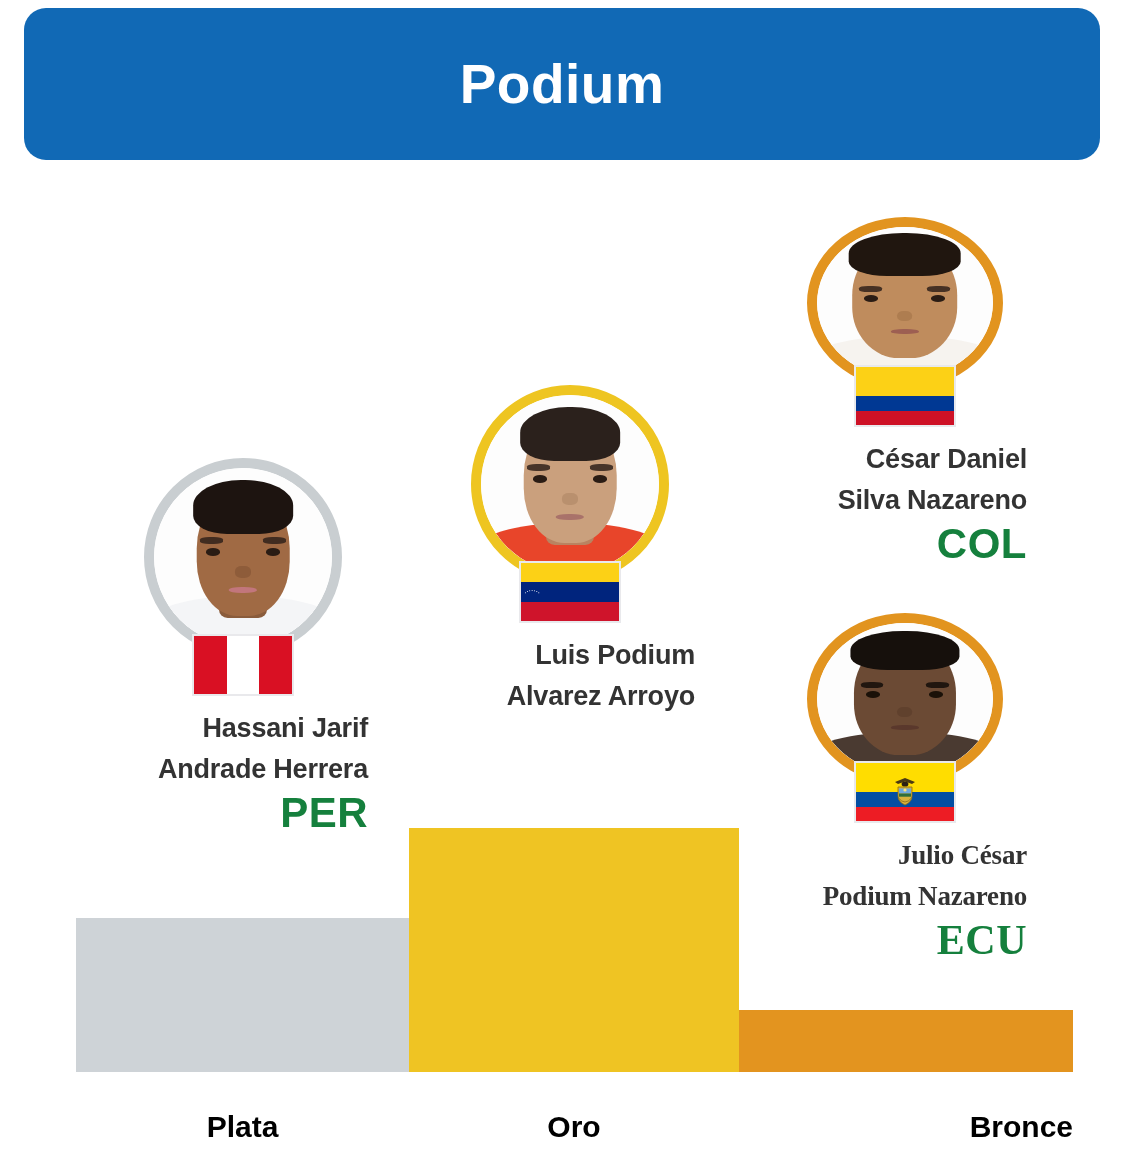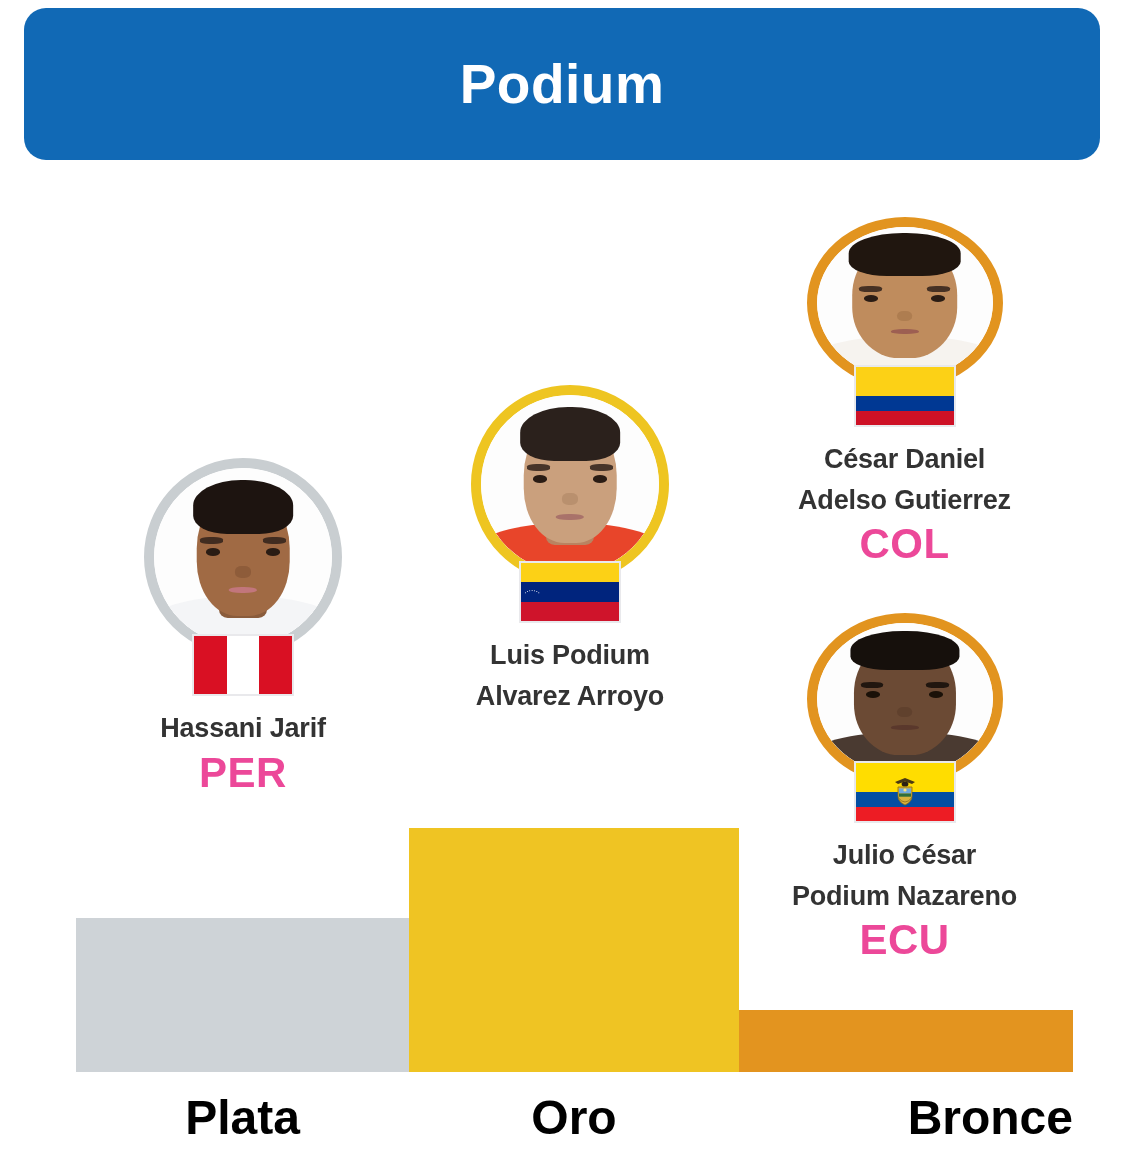--- a/index.html
+++ b/index.html
@@ -60,39 +60,39 @@
     width: 334px;
     height: 62px;
     background: #e3941f;
   }
 
   
   .place-label {
     position: absolute;
     bottom: 26px;
     text-align: center;
-    font-size: 48px;
+    font-size: 30px;
     font-weight: bold;
     color: #000000;
     line-height: 1;
     margin-top: 34px;
   }
   .place-silver { left: 76px;  width: 333px; }
   .place-gold   { left: 409px; width: 330px; }
   .place-bronze { left: 739px; width: 334px; text-align: right; }
 
   
   .athlete {
     position: absolute;
-    text-align: center;
+    text-align: right;
   }
   .athlete-silver { left: 118px; top: 458px; width: 250px; }
   .athlete-gold   { left: 445px; top: 385px; width: 250px; }
   .athlete-col    { left: 782px; top: 217px; width: 245px; }
-  .athlete-ecu    { left: 782px; top: 613px; width: 245px; }
+  .athlete-ecu    { left: 782px; top: 613px; width: 245px; font-family: Liberation Serif, serif; }
 
   .avatar-wrap {
     position: relative;
     margin: 0 auto;
   }
   .avatar-wrap.size-lg { width: 198px; height: 198px; }
   .avatar-wrap.size-md { width: 196px; height: 172px; }
 
   .avatar-ring {
     position: absolute;
@@ -217,21 +217,21 @@
     margin-top: 10px;
     font-size: 27px;
     font-weight: bold;
     color: #333333;
     line-height: 1.5;
     letter-spacing: -0.2px;
   }
   .ath-country {
     font-size: 42px;
     font-weight: bold;
-    color: #ec4899;
+    color: #15803d;
     line-height: 1.15;
     letter-spacing: 0.5px;
   }
 </style>
 </head>
 <body>
 
 <div id="app">
 
   <div class="header-bar">
@@ -265,20 +265,21 @@
 
       <div class="flag" style="bottom:-40px">
         <div class="flag-col" style="width:33.34%;background:#d91023"></div>
         <div class="flag-col" style="width:33.32%;background:#ffffff"></div>
         <div class="flag-col" style="width:33.34%;background:#d91023"></div>
       </div>
     </div>
     <div style="height:42px"></div>
     <div class="ath-name">
       <div>Hassani Jarif</div>
+      <div>Andrade Herrera</div>
     </div>
     <div class="ath-country">PER</div>
   </div>
 
   <div class="athlete athlete-gold">
     <div class="avatar-wrap size-lg">
       <div class="avatar-ring ring-gold">
         <div class="photo">
           <div class="ph-shirt" style="background:#e8452a"></div>
           <div class="ph-neck" style="background:#b98361"></div>
@@ -337,21 +338,21 @@
 
       <div class="flag" style="bottom:-38px">
         <div class="flag-row" style="height:50%;background:#fcd116"></div>
         <div class="flag-row" style="height:25%;background:#003893"></div>
         <div class="flag-row" style="height:25%;background:#ce1126"></div>
       </div>
     </div>
     <div style="height:40px"></div>
     <div class="ath-name">
       <div>César Daniel</div>
-      <div>Adelso Gutierrez</div>
+      <div>Silva Nazareno</div>
     </div>
     <div class="ath-country">COL</div>
   </div>
 
   <div class="athlete athlete-ecu">
     <div class="avatar-wrap size-md">
       <div class="avatar-ring ring-orange">
         <div class="photo">
           <div class="ph-shirt" style="background:#4a3a31"></div>
           <div class="ph-neck" style="background:#52382a"></div>

